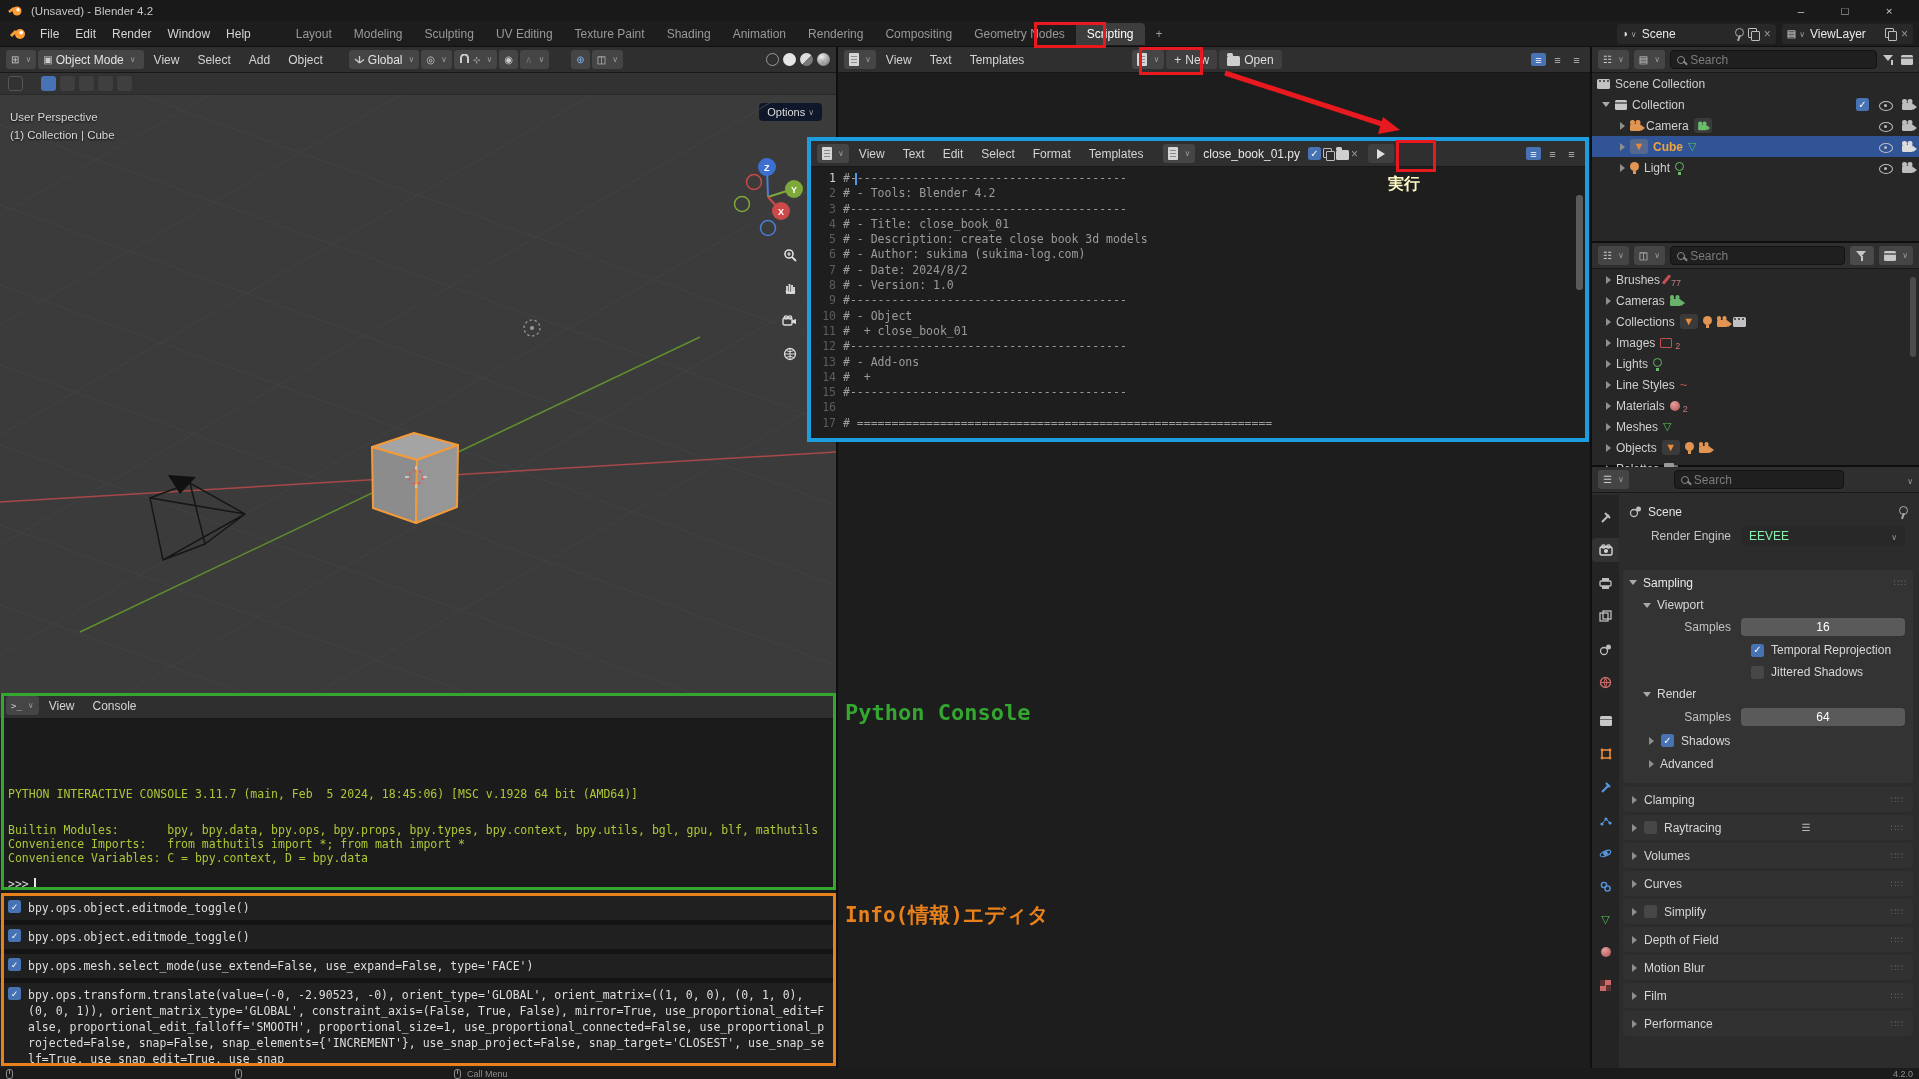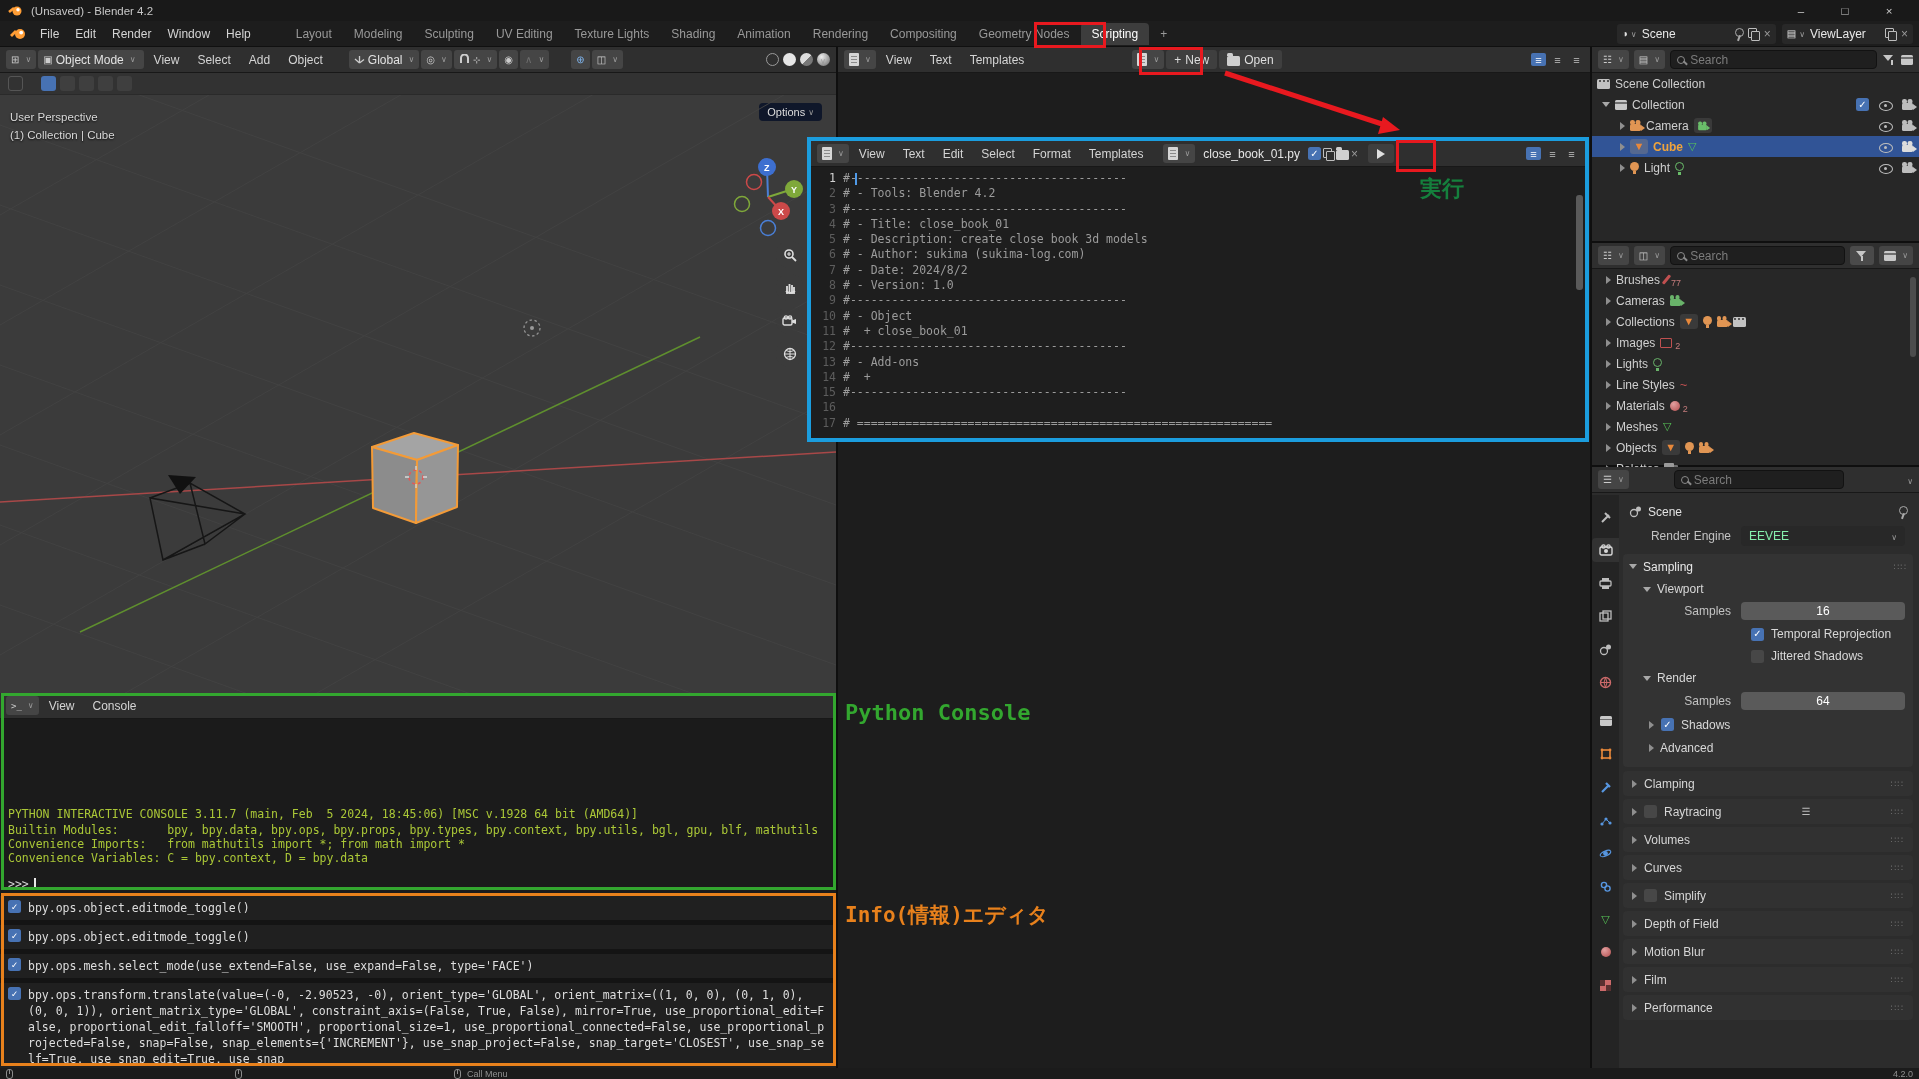--- a/index.html
+++ b/index.html
@@ -187,21 +187,21 @@
     <span class="menu">File</span>
     <span class="menu">Edit</span>
     <span class="menu">Render</span>
     <span class="menu">Window</span>
     <span class="menu">Help</span>
     <div style="width:26px"></div>
     <span class="wtab">Layout</span>
     <span class="wtab">Modeling</span>
     <span class="wtab">Sculpting</span>
     <span class="wtab">UV Editing</span>
-    <span class="wtab">Texture Lights</span>
+    <span class="wtab">Texture Paint</span>
     <span class="wtab">Shading</span>
     <span class="wtab">Animation</span>
     <span class="wtab">Rendering</span>
     <span class="wtab">Compositing</span>
     <span class="wtab">Geometry Nodes</span>
     <span class="wtab active">Scripting</span>
     <span class="wtab">+</span>
     <div style="margin-left:auto;display:flex;gap:6px;align-items:center">
       <div class="scenew">
         <span style="color:#e0e0e0;font-size:10px" class="dd">◑</span>
@@ -501,21 +501,21 @@
 
   <div class="r console mono">
     <div class="ehdr" style="font-family:'Liberation Sans',sans-serif">
       <span class="chip dd">
           <span style="color:#ccc;font-size:9px;font-family:'DejaVu Sans Mono',monospace">&gt;_</span>
         </span>
       <span class="menu">View</span>
       <span class="menu">Console</span>
     </div>
     <div class="console-body">
-      <div class="cline" style="top:88px">PYTHON INTERACTIVE CONSOLE 3.11.7 (main, Feb  5 2024, 18:45:06) [MSC v.1928 64 bit (AMD64)]</div>
+      <div class="cline" style="top:68px">PYTHON INTERACTIVE CONSOLE 3.11.7 (main, Feb  5 2024, 18:45:06) [MSC v.1928 64 bit (AMD64)]</div>
       <div class="cline" style="top:104px">Builtin Modules:       bpy, bpy.data, bpy.ops, bpy.props, bpy.types, bpy.context, bpy.utils, bgl, gpu, blf, mathutils</div>
       <div class="cline" style="top:118px">Convenience Imports:   from mathutils import *; from math import *</div>
       <div class="cline" style="top:132px">Convenience Variables: C = bpy.context, D = bpy.data</div>
       <div class="cline" style="top:158px;color:#d5d5d5"><span>&gt;&gt;&gt;</span><span style="display:inline-block;width:2px;height:12px;background:#e8e8e8;vertical-align:-2px;margin-left:5px"></span></div>
     </div>
   </div>
 
   <div class="r info mono">
     <div class="irow">
       <span class="chk"></span>
@@ -793,21 +793,21 @@
         <span class="pin" style="margin-left:auto"></span>
       </div>
       <div class="frow">
         <span class="flabel">Render Engine</span>
         <span class="dropdown">
           <span>EEVEE</span>
             <span class="dd"></span>
         </span>
       </div>
 
-      <div class="panel" style="margin-top:6px">
+      <div class="panel" style="margin-top:22px">
         <div class="prow">
           <span class="tri-d"></span>
           <span style="color:#e8e8e8">Sampling</span>
           <span class="grip" style="margin-left:auto"></span>
         </div>
         <div class="prow" style="height:20px;padding-left:20px">
           <span class="tri-d"></span>
           <span style="color:#d8d8d8">Viewport</span>
         </div>
         <div class="frow">
@@ -902,19 +902,19 @@
     <span style="margin-left:auto">4.2.0</span>
   </div>
 
   <div class="r anno" style="left:1034px;top:22px;width:72px;height:26px"></div>
   <div class="r anno" style="left:1139px;top:47px;width:64px;height:28px"></div>
   <div class="r anno" style="left:1396px;top:140px;width:40px;height:32px"></div>
   <svg class="r" style="left:0;top:0;z-index:70;pointer-events:none" width="1919" height="1079">
     <path d="M1225 73 L1382 124" stroke="#e8191f" stroke-width="5" fill="none"></path>
     <polygon points="1400,130 1378,134 1383,117" fill="#e8191f"></polygon>
   </svg>
-  <div class="r anno-label" style="left:1420px;top:174px;width:60px;font-size:22px;color:#15803d">実行</div>
+  <div class="r anno-label" style="left:1388px;top:174px;width:60px;font-size:16px;color:#fef9c3">実行</div>
   <div class="r anno-green" style="left:1px;top:693px;width:835px;height:197px"></div>
   <div class="r anno-label" style="left:845px;top:700px;font-size:22px;color:#33a72f">Python Console</div>
   <div class="r anno-orange" style="left:1px;top:893px;width:835px;height:173px"></div>
   <div class="r anno-label" style="left:845px;top:901px;font-size:21px;color:#e8811c">Info(情報)エディタ</div>
 
 </div>
 
 </body></html>

